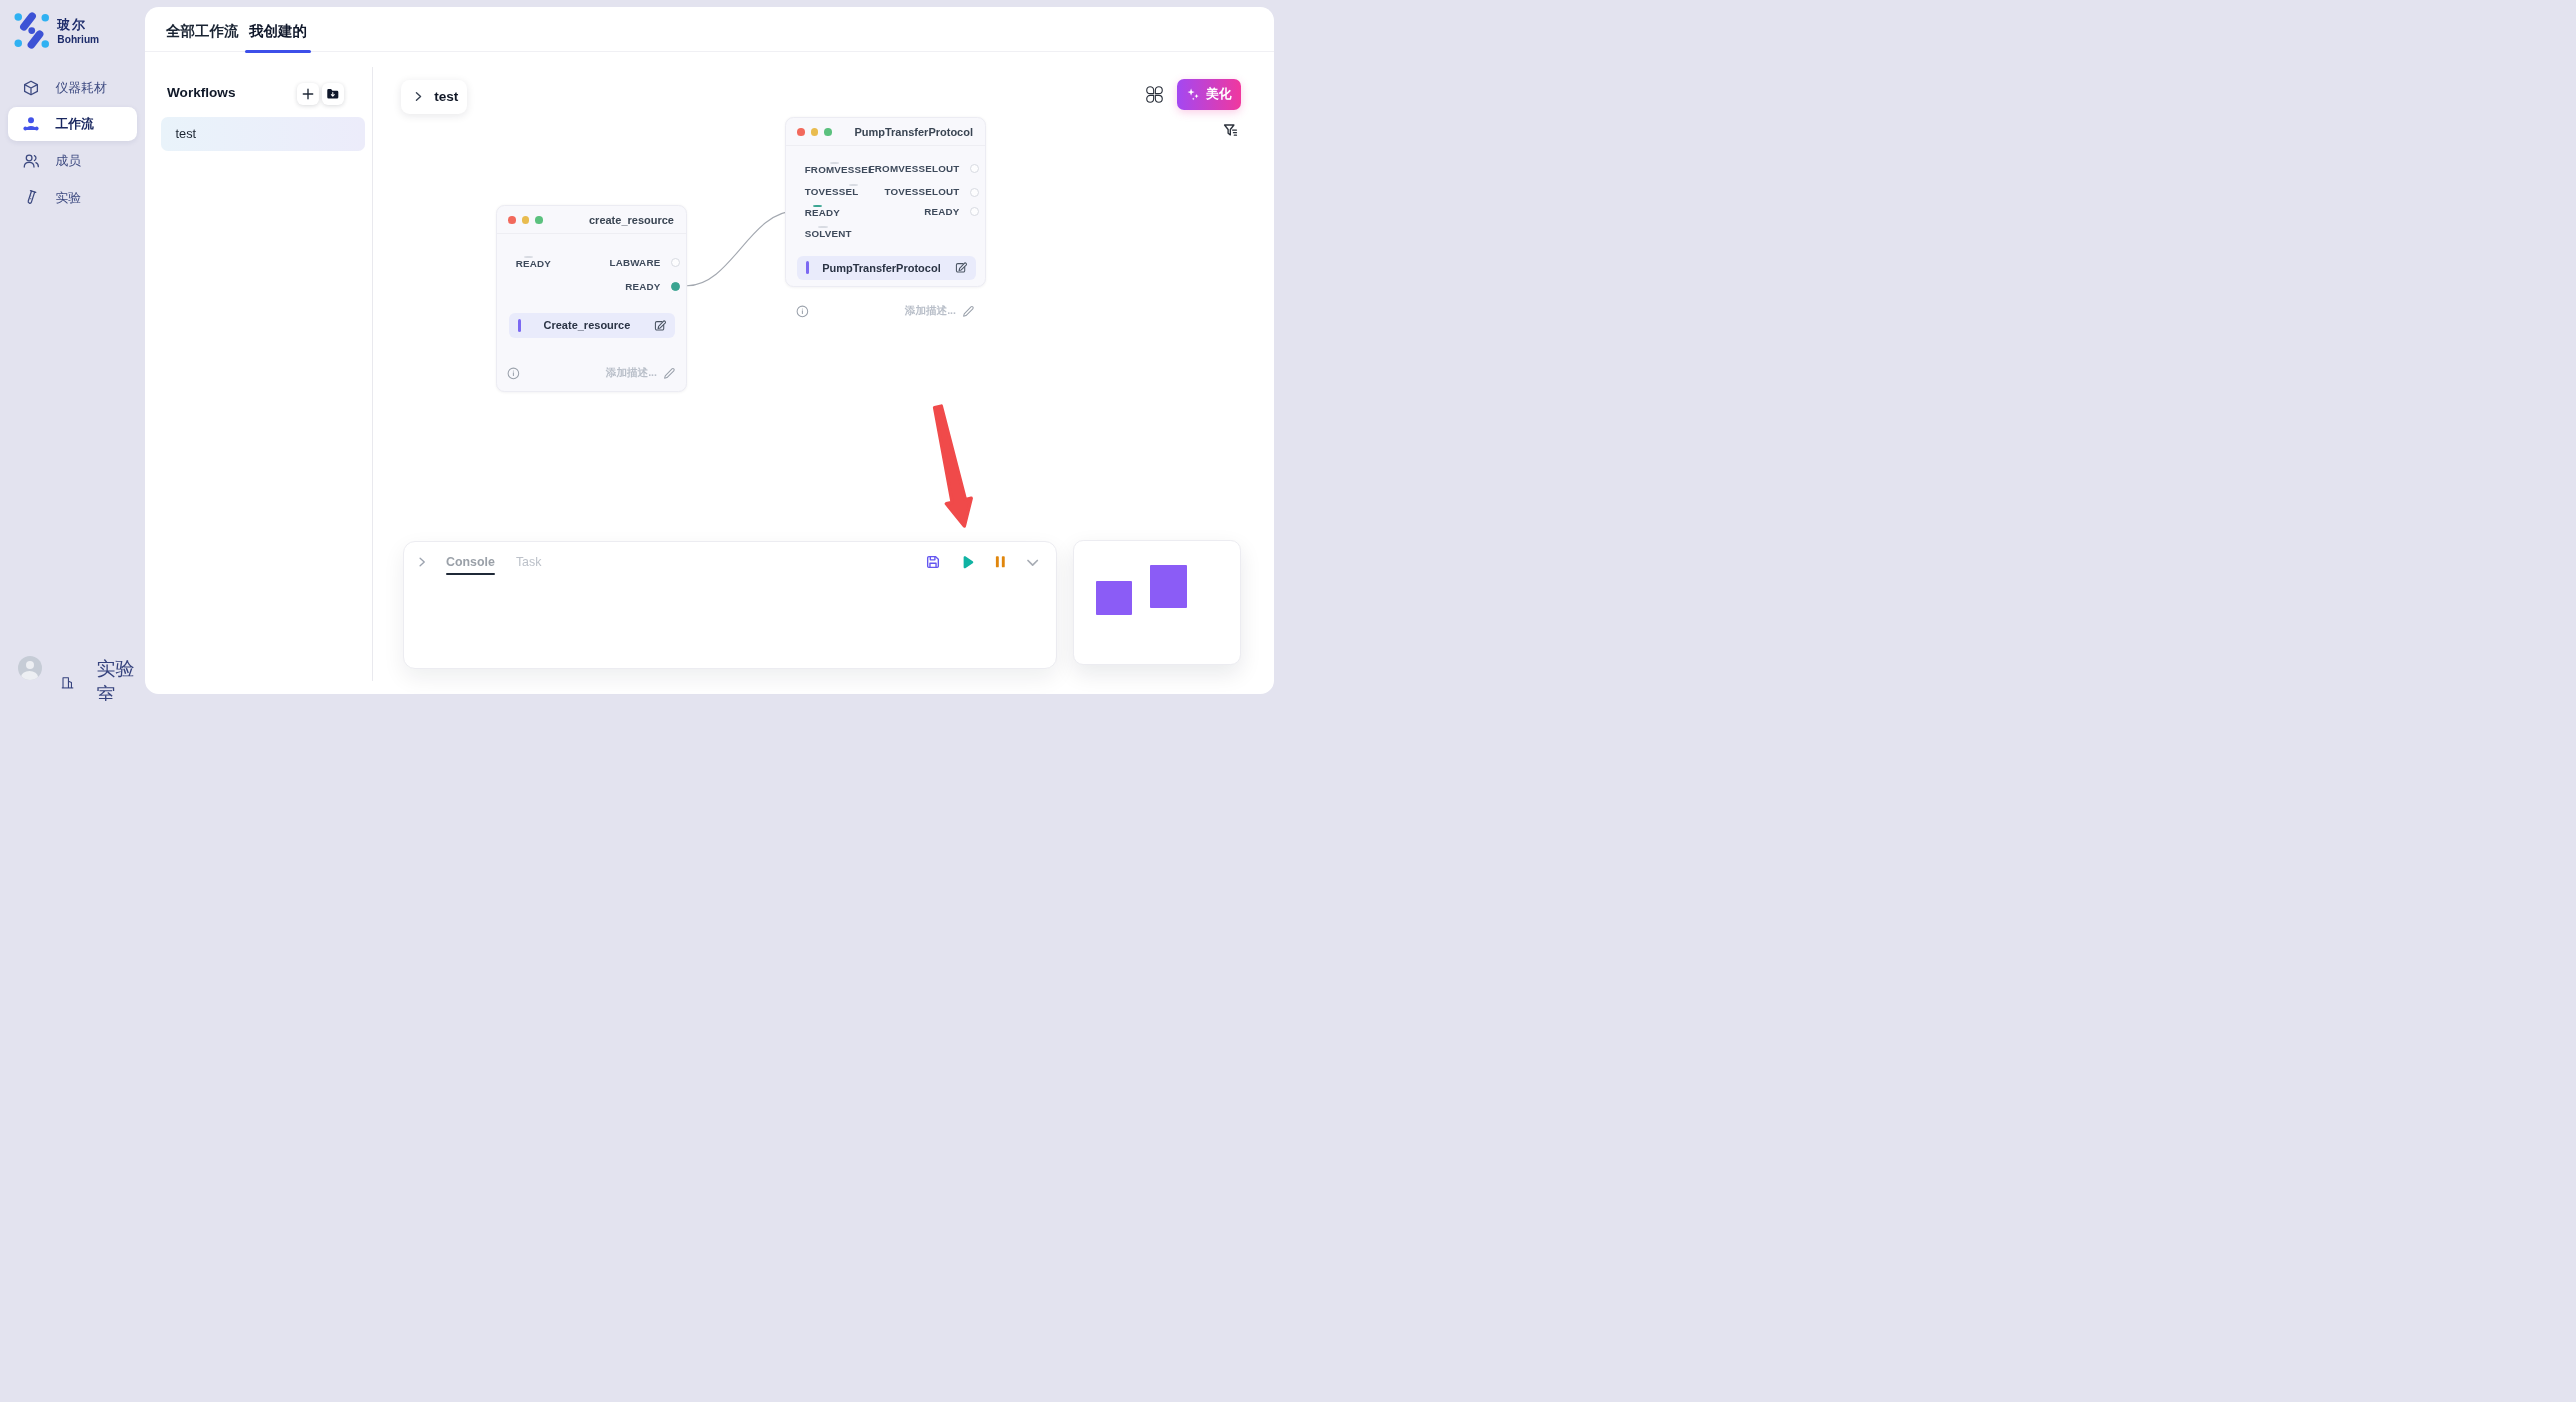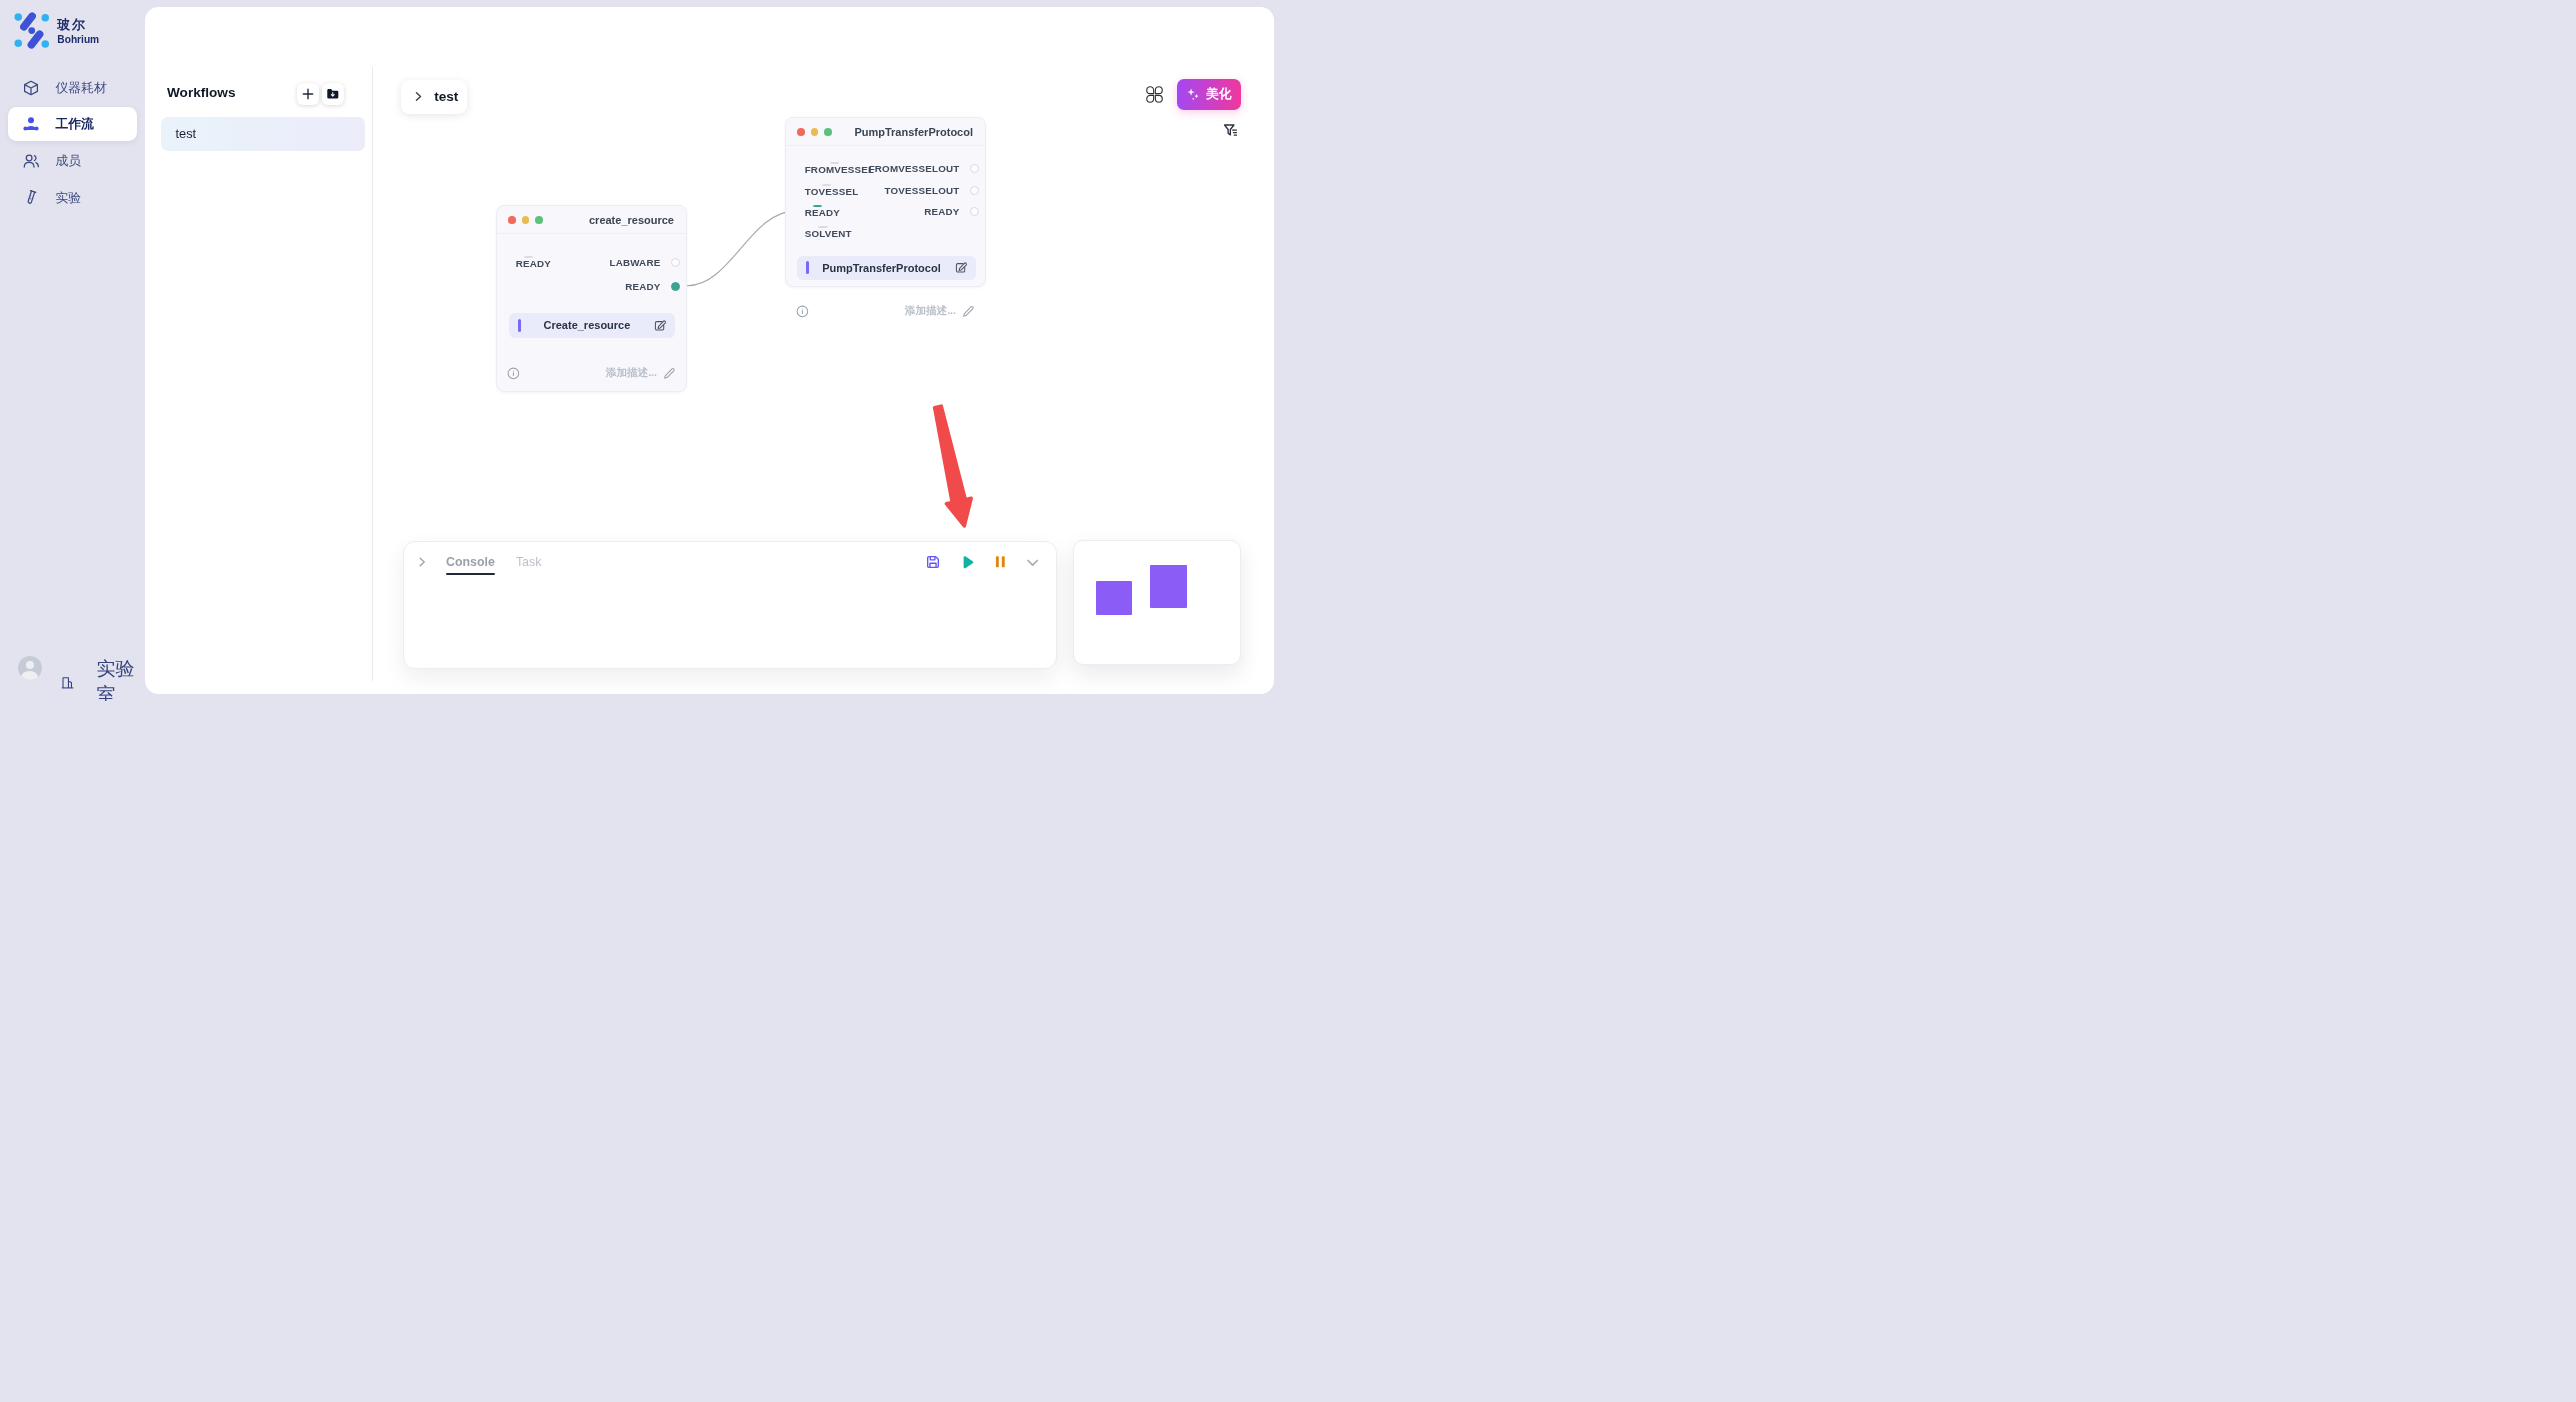--- a/index.html
+++ b/index.html
@@ -88,21 +88,21 @@
   .node-footer { position:absolute; left:10.2px; right:10.2px; height:15.3px; display:flex; align-items:center; }
   .desc-ph { margin-left:auto; font-size:10.6px; color:#B9BFC9;font-weight:bold; }
   .foot-pencil { margin-left:6px; width:12.8px; height:12.8px; }
 
   #node-create { left:351px; top:198px; width:191px; height:187px; }
   #node-create .row1 { top:50px; } #node-create .row2 { top:74px; }
   #node-create .node-pill { left:12px; top:107px; width:166px; height:25px; }
   #node-create .node-footer { top:160px; }
 
   #node-pump { left:640px; top:110px; width:201px; height:170px; }
-  #node-pump .row1 { top:44px; } #node-pump .row2 { top:66px; }
+  #node-pump .row1 { top:44px; } #node-pump .row2 { top:66px;align-items:flex-end; }
   #node-pump .row3 { top:87px; } #node-pump .row4 { top:108px; }
   #node-pump .node-pill { left:11px; top:138px; width:179px; height:24px; }
   #node-pump .node-footer { top:186px; }
 
   .edge-svg { position:absolute; left:537px; top:196px; width:119px; height:94px; pointer-events:none; }
   .arrow-svg { position:absolute; left:774px; top:393px; width:60px; height:132px; pointer-events:none; }
 
   
   .console { position:absolute; left:258px; top:534px; width:654px; height:128px; background:#fff;
              border:0.9px solid #ECECF1; border-radius:12px; box-shadow:0 8.5px 22px rgba(16,24,40,.07); }
@@ -193,20 +193,24 @@
         <path d="M14 10l5 2v9"></path>
         <path d="M3 21h19"></path>
       </svg>
       <span class="lab-label">实验室</span>
     </div>
   </div>
 </div>
 
 <div class="main">
 
+  <div class="tabbar">
+    <div class="tab t1">全部工作流</div>
+    <div class="tab t2">我创建的</div>
+  </div>
 
   <div class="wf-title">Workflows</div>
   <div class="wf-btn add">
     <svg width="12" height="12" viewBox="0 0 14 14" stroke="#1F2937" stroke-width="1.6" stroke-linecap="round">
       <path d="M7 1.5v11M1.5 7h11"></path>
     </svg>
   </div>
   <div class="wf-btn folder">
     <svg width="13.6" height="13.6" viewBox="0 0 16 16">
       <path d="M1.5 4a1.5 1.5 0 0 1 1.5-1.5h3l1.5 1.8h5.5A1.5 1.5 0 0 1 14.5 5.8V12a1.5 1.5 0 0 1-1.5 1.5H3A1.5 1.5 0 0 1 1.5 12z" fill="#0F172A"></path>

